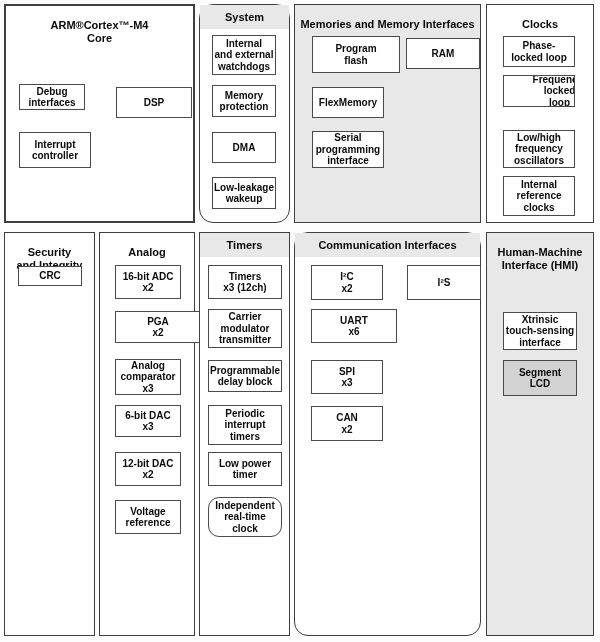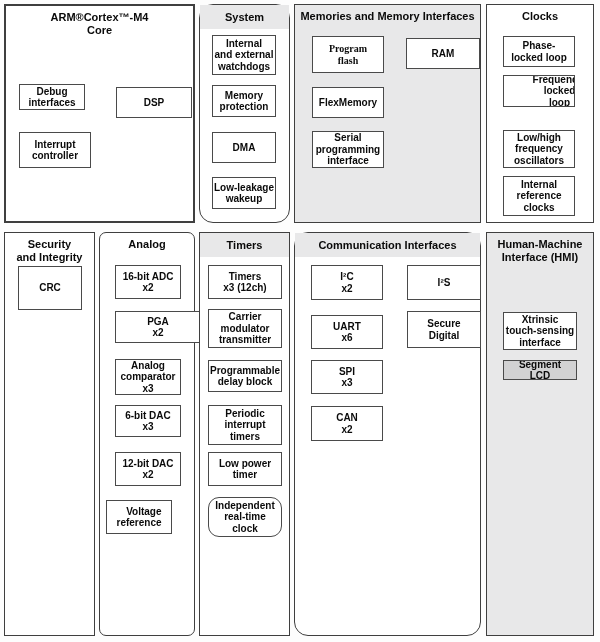--- a/index.html
+++ b/index.html
@@ -23,21 +23,21 @@
   }
   .sec.thick { border-width: 2.5px; }
   .sec.shaded { background: #e8e8e9; }
   .sec-title {
     font-size: 11px;
     font-weight: bold;
     color: #0a0a0a;
     text-align: center;
     white-space: pre-line;
     line-height: 1.18;
-    padding-top: 5px;
+    padding-top: 13px;
   }
   .band {
     position: absolute;
     top: 0; left: 0; right: 0;
     height: 24px;
     background: #e8e8e9;
     display: flex;
     align-items: center;
     justify-content: center;
   }
@@ -84,21 +84,21 @@
 watchdogs</div>
     <div class="bx" style="left:12px; top:80px; width:64px; height:32px;">Memory
 protection</div>
     <div class="bx" style="left:12px; top:127px; width:64px; height:31px;">DMA</div>
     <div class="bx" style="left:12px; top:172px; width:64px; height:32px;">Low-leakage
 wakeup</div>
   </section>
 
   <section class="sec shaded" style="left:294px; top:4px; width:187px; height:219px;">
     <div class="sec-title">Memories and Memory Interfaces</div>
-    <div class="bx" style="left:17px; top:31px; width:72px; height:37px;font-family:Liberation Serif, serif;">Program
+    <div class="bx" style="left:17px; top:31px; width:88px; height:37px;">Program
 flash</div>
     <div class="bx" style="left:111px; top:33px; width:74px; height:31px;">RAM</div>
     <div class="bx" style="left:17px; top:82px; width:72px; height:31px;">FlexMemory</div>
     <div class="bx" style="left:17px; top:126px; width:72px; height:37px;">Serial
 programming
 interface</div>
   </section>
 
   <section class="sec" style="left:486px; top:4px; width:108px; height:219px;">
     <div class="sec-title">Clocks</div>
@@ -110,37 +110,37 @@
 frequency
 oscillators</div>
     <div class="bx" style="left:16px; top:171px; width:72px; height:40px;">Internal
 reference
 clocks</div>
   </section>
 
   <section class="sec" style="left:4px; top:232px; width:91px; height:404px;">
     <div class="sec-title">Security
 and Integrity</div>
-    <div class="bx" style="left:13px; top:33px; width:64px; height:44px;">CRC</div>
+    <div class="bx" style="left:13px; top:33px; width:64px; height:20px;">CRC</div>
   </section>
 
-  <section class="sec" style="left:99px; top:232px; width:96px; height:404px;border-radius:7px;">
+  <section class="sec" style="left:99px; top:232px; width:96px; height:404px;">
     <div class="sec-title">Analog</div>
     <div class="bx" style="left:15px; top:32px; width:66px; height:34px;">16-bit ADC
 x2</div>
     <div class="bx" style="left:15px; top:78px; width:86px; height:32px;">PGA
 x2</div>
     <div class="bx" style="left:15px; top:126px; width:66px; height:36px;">Analog
 comparator
 x3</div>
     <div class="bx" style="left:15px; top:172px; width:66px; height:32px;">6-bit DAC
 x3</div>
     <div class="bx" style="left:15px; top:219px; width:66px; height:34px;">12-bit DAC
 x2</div>
-    <div class="bx" style="left:6px; top:267px; width:66px; height:34px;text-align:right;">Voltage
+    <div class="bx" style="left:15px; top:267px; width:66px; height:34px;">Voltage
 reference</div>
   </section>
 
   <section class="sec" style="left:199px; top:232px; width:91px; height:404px;">
     <div class="band">
       <div class="sec-title">Timers</div>
     </div>
     <div class="bx" style="left:8px; top:32px; width:74px; height:34px;">Timers
 x3 (12ch)</div>
     <div class="bx" style="left:8px; top:76px; width:74px; height:39px;">Carrier
@@ -158,33 +158,31 @@
 clock</div>
   </section>
 
   <section class="sec" style="left:294px; top:232px; width:187px; height:404px;border-radius:14px;">
     <div class="band">
       <div class="sec-title">Communication Interfaces</div>
     </div>
     <div class="bx" style="left:16px; top:32px; width:72px; height:35px;">I²C
 x2</div>
     <div class="bx" style="left:112px; top:32px; width:74px; height:35px;">I²S</div>
-    <div class="bx" style="left:16px; top:82px; width:72px; height:34px;">UART
+    <div class="bx" style="left:16px; top:76px; width:86px; height:34px;">UART
 x6</div>
-    <div class="bx" style="left:112px; top:78px; width:74px; height:37px;">Secure
-Digital</div>
     <div class="bx" style="left:16px; top:127px; width:72px; height:34px;">SPI
 x3</div>
     <div class="bx" style="left:16px; top:173px; width:72px; height:35px;">CAN
 x2</div>
   </section>
 
   <section class="sec shaded" style="left:486px; top:232px; width:108px; height:404px;">
     <div class="sec-title">Human-Machine
 Interface (HMI)</div>
     <div class="bx" style="left:16px; top:79px; width:74px; height:38px;">Xtrinsic
 touch-sensing
 interface</div>
-    <div class="bx gray" style="left:16px; top:127px; width:74px; height:20px;">Segment
+    <div class="bx gray" style="left:16px; top:127px; width:74px; height:36px;">Segment
 LCD</div>
   </section>
 
 </div>
 
 </body></html>

